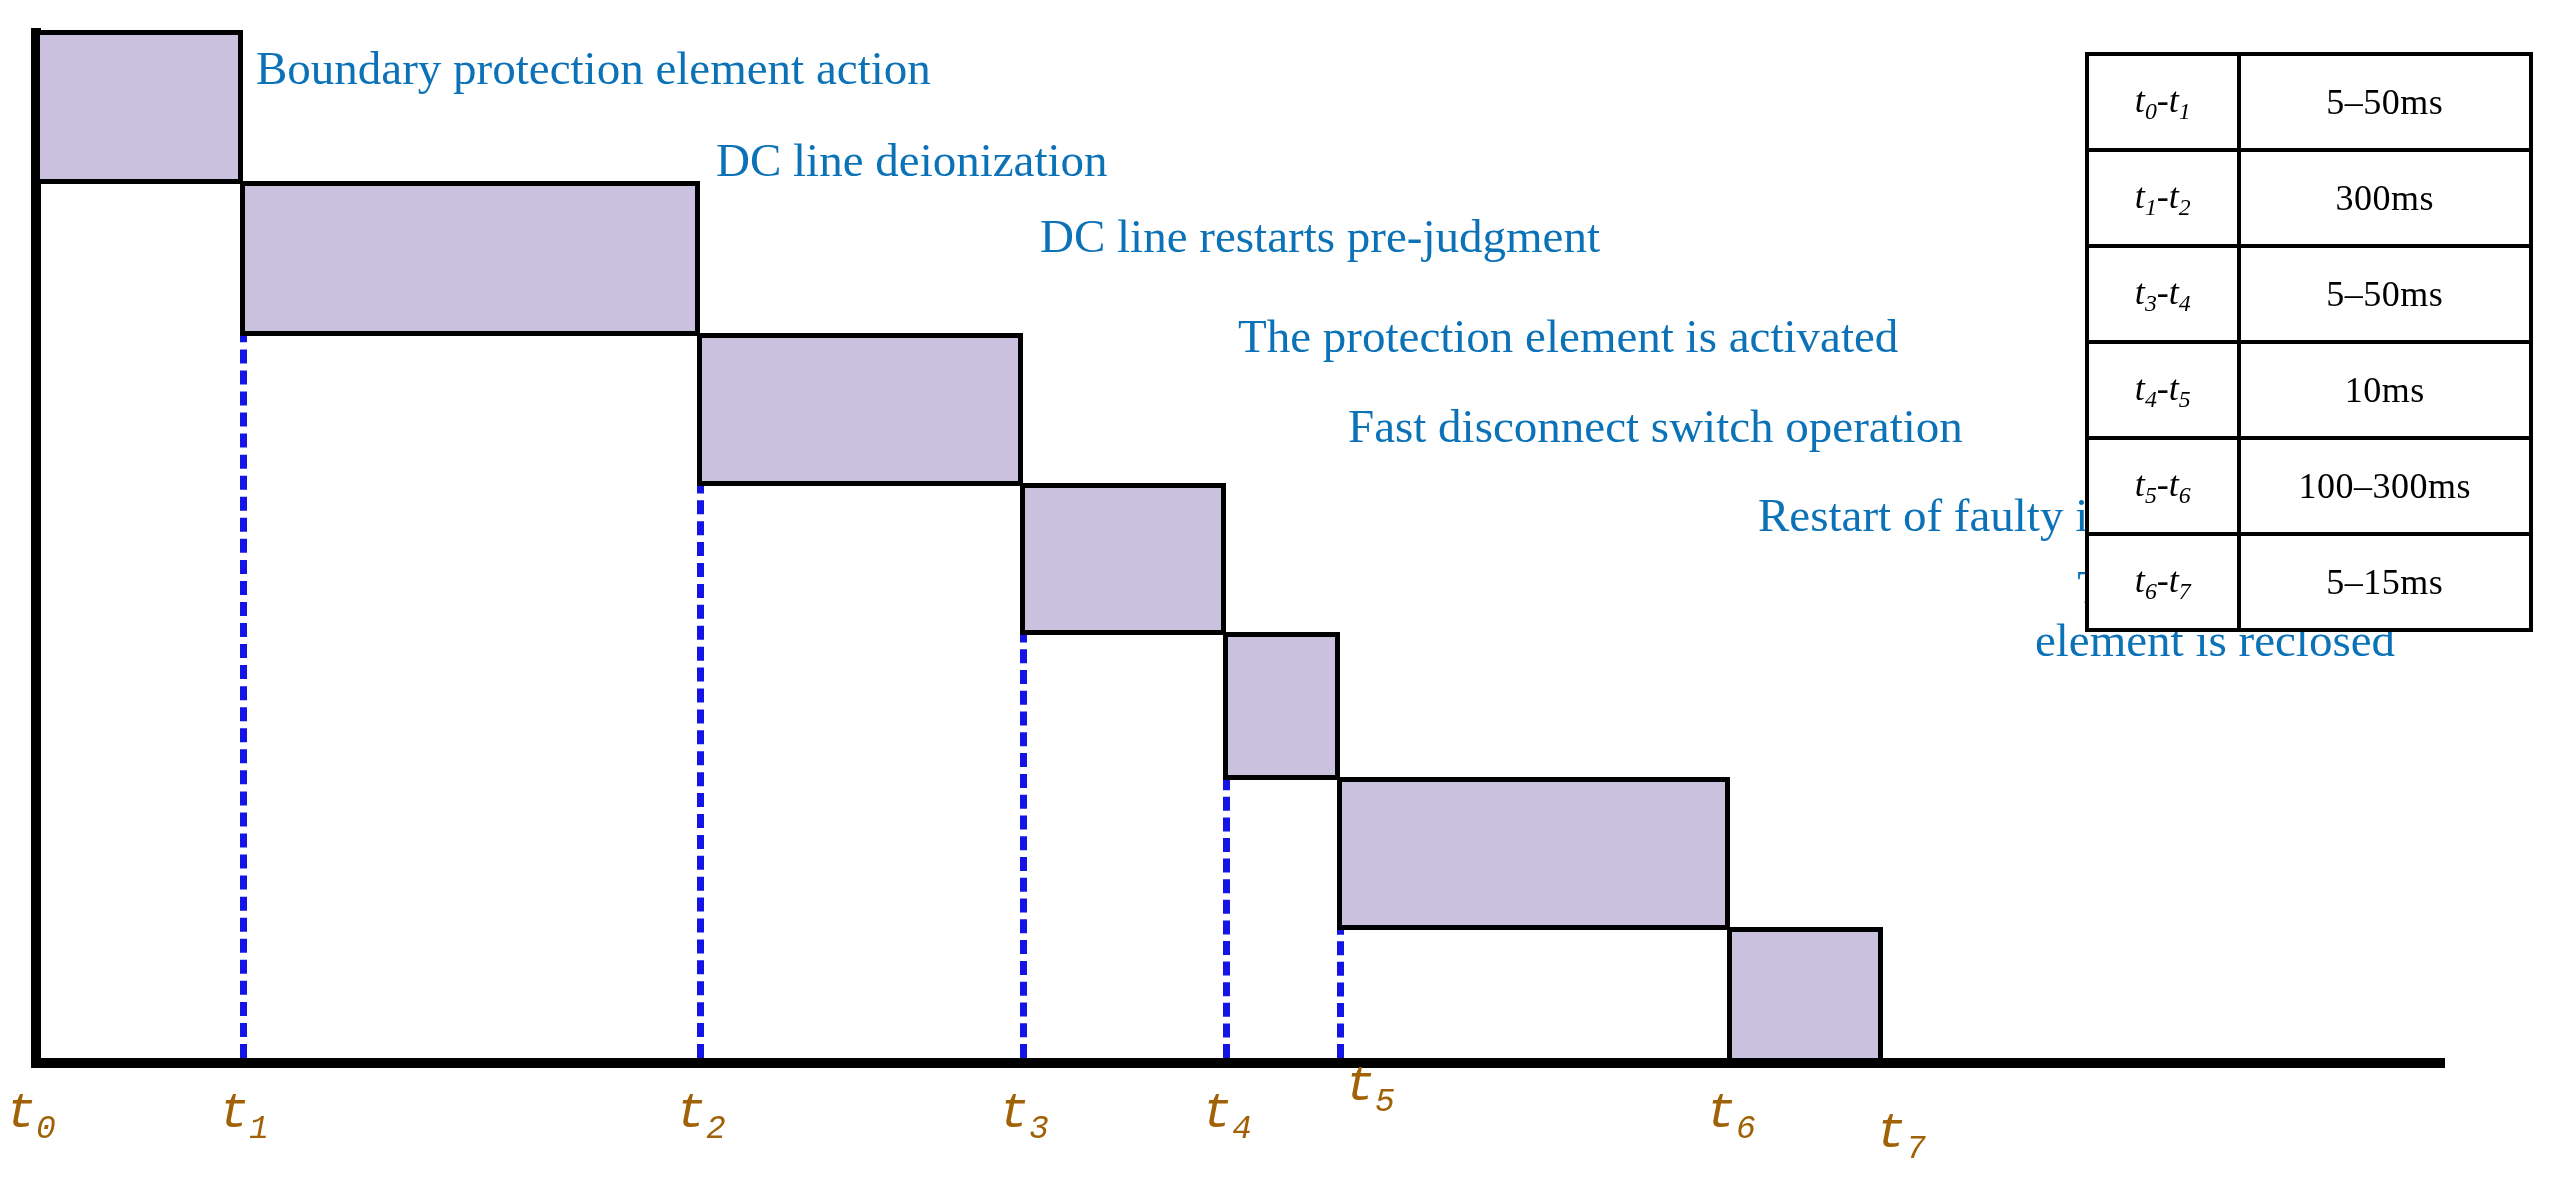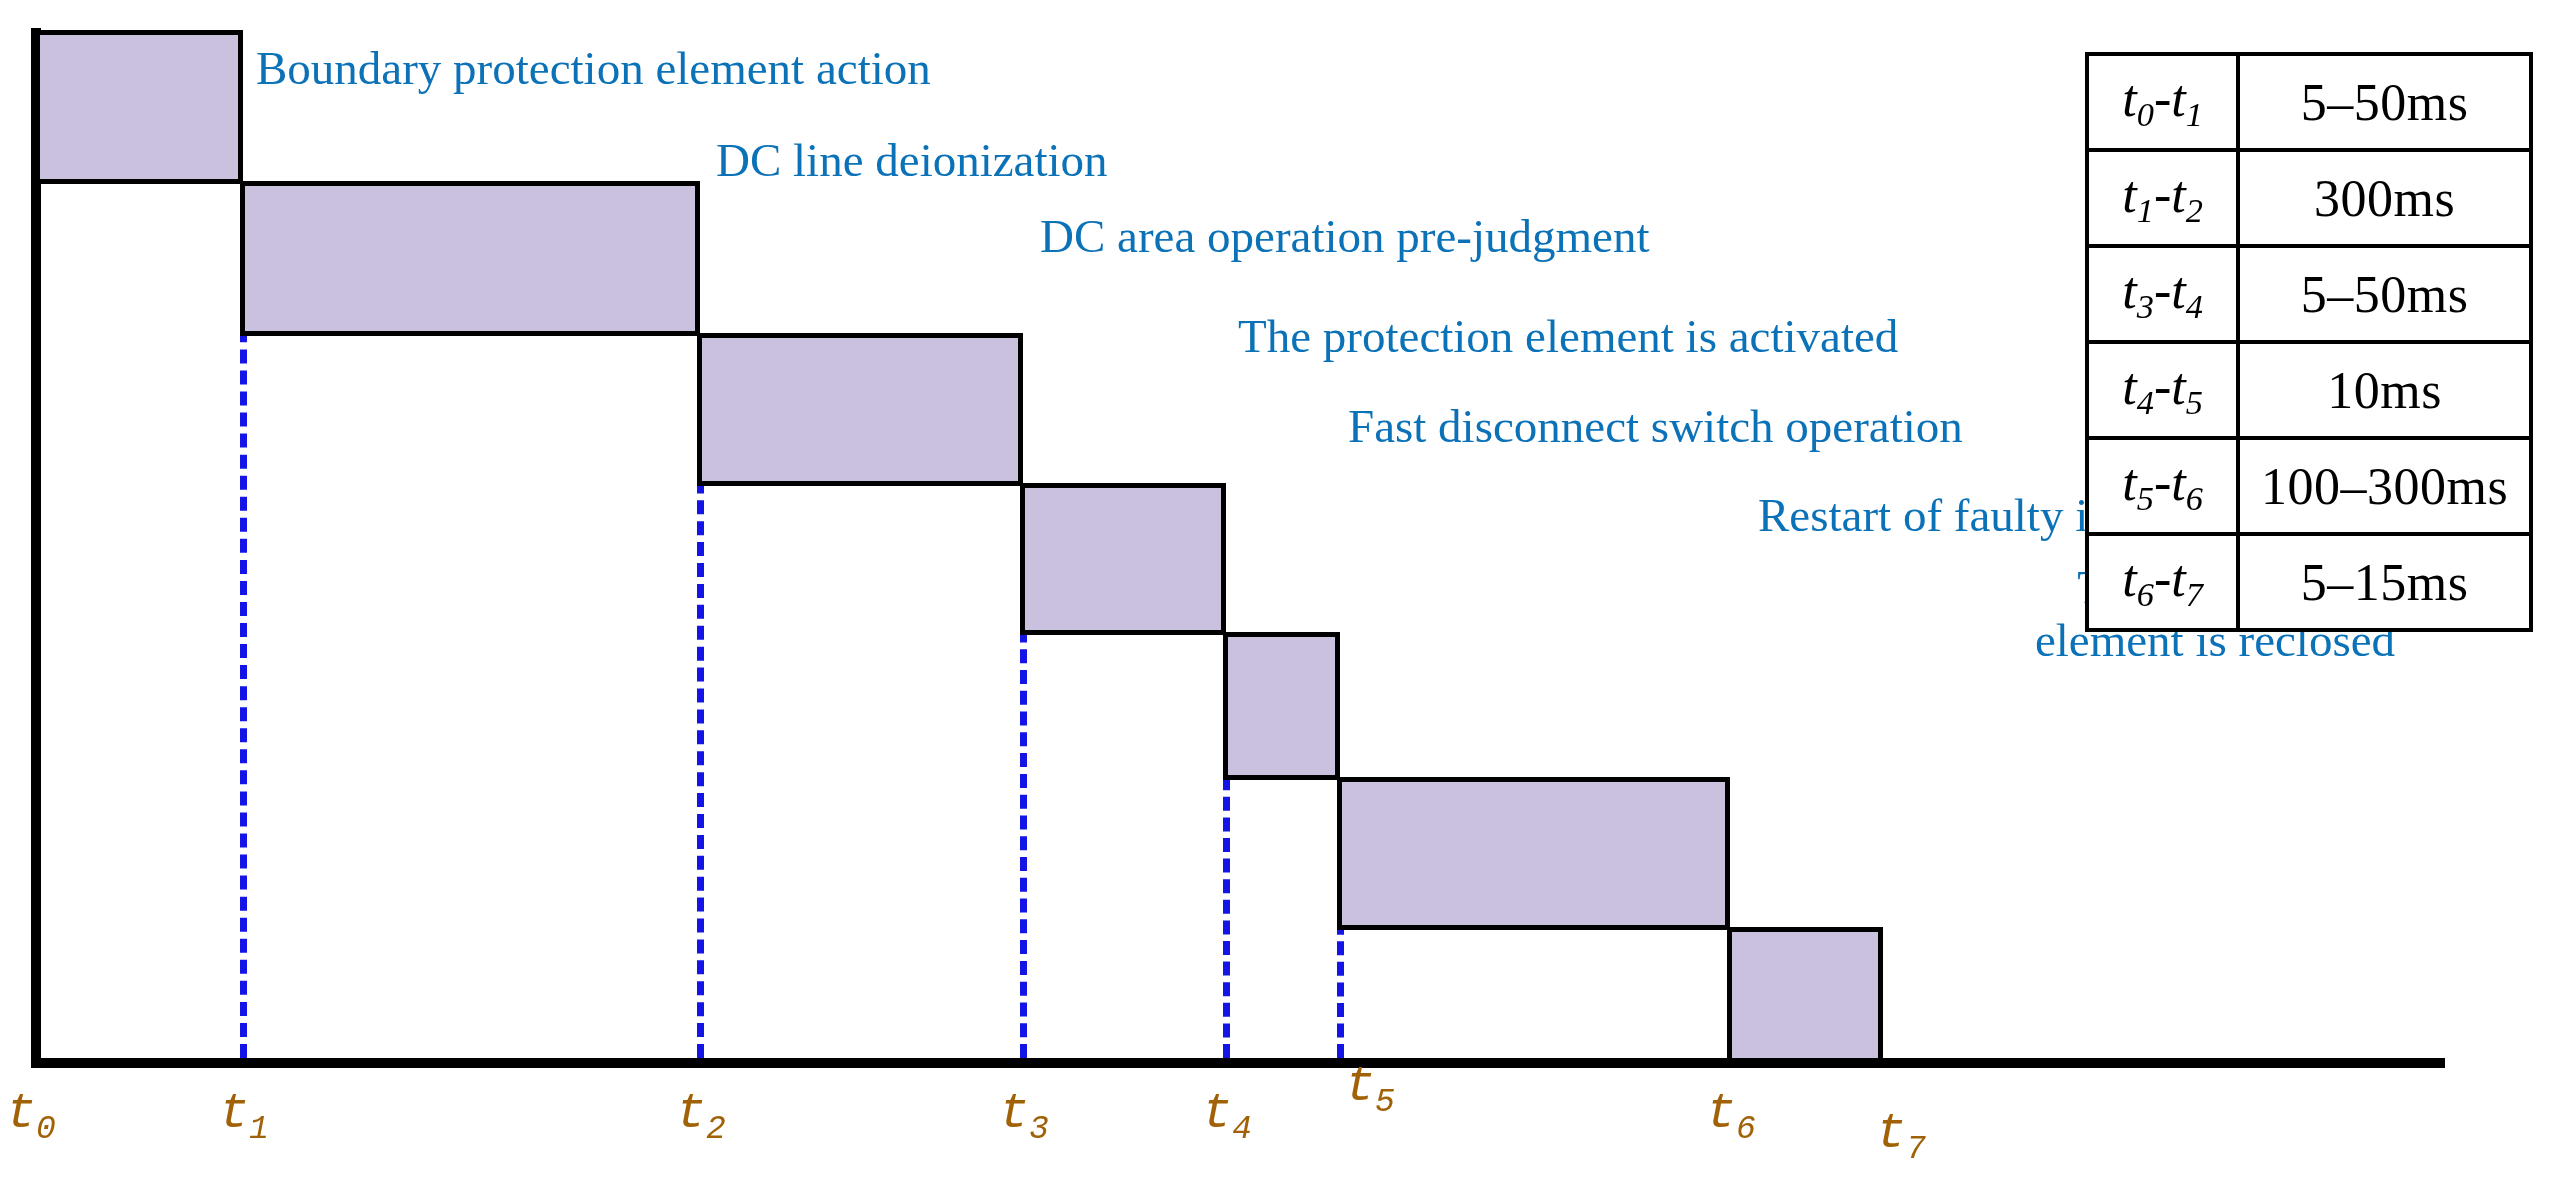--- a/index.html
+++ b/index.html
@@ -25,21 +25,21 @@
 
   
   .tick{position:absolute;font-style:italic;font-size:50px;color:#a16207;
         font-family:Liberation Mono, monospace;}
   .tick sub{font-style:italic;font-size:0.66em;vertical-align:-0.32em;}
 
   
   #timing-table{position:absolute;left:2085px;top:52px;width:448px;height:580px;
                 border-collapse:collapse;background:#fff;}
   #timing-table td{border:4px solid #000;padding:0;text-align:center;
-                   font-size:52px;color:#000;height:82.8px;}
+                   font-size:36px;color:#000;height:82.8px;}
   #timing-table td.k{width:152px;font-style:italic;}
   #timing-table td.k sub{font-style:italic;font-size:0.66em;vertical-align:-0.3em;}
   #timing-table td.v{width:296px;letter-spacing:0.5px;}
 </style>
 </head>
 <body>
 
 <div id="stage">
 
   <div class="axis-y" style="left:31px;top:28px;width:10px;height:1040px;"></div>
@@ -55,21 +55,21 @@
   <div class="bar" style="left:35px;top:30px;width:208px;height:154px;"></div>
   <div class="bar" style="left:240px;top:181px;width:460px;height:155px;"></div>
   <div class="bar" style="left:697px;top:333px;width:326px;height:153px;"></div>
   <div class="bar" style="left:1020px;top:483px;width:206px;height:152px;"></div>
   <div class="bar" style="left:1223px;top:632px;width:117px;height:148px;"></div>
   <div class="bar" style="left:1337px;top:777px;width:393px;height:153px;"></div>
   <div class="bar" style="left:1727px;top:927px;width:156px;height:136px;"></div>
 
   <div class="caption" style="left:256px;top:42px;">Boundary protection element action</div>
   <div class="caption" style="left:716px;top:134px;">DC line deionization</div>
-  <div class="caption" style="left:1040px;top:210px;">DC area operation pre-judgment</div>
+  <div class="caption" style="left:1040px;top:210px;">DC line restarts pre-judgment</div>
   <div class="caption" style="left:1238px;top:310px;">The protection element is activated</div>
   <div class="caption" style="left:1348px;top:400px;">Fast disconnect switch operation</div>
   <div class="caption" style="left:1758px;top:489px;">Restart of faulty in DC area</div>
   <div class="caption center" style="left:1905px;top:561px;width:620px;">The protection
 element is reclosed</div>
 
   <div class="tick" style="left:6px;top:1085px;">
     <span>t</span><sub>0</sub>
   </div>
   <div class="tick" style="left:219px;top:1085px;">

